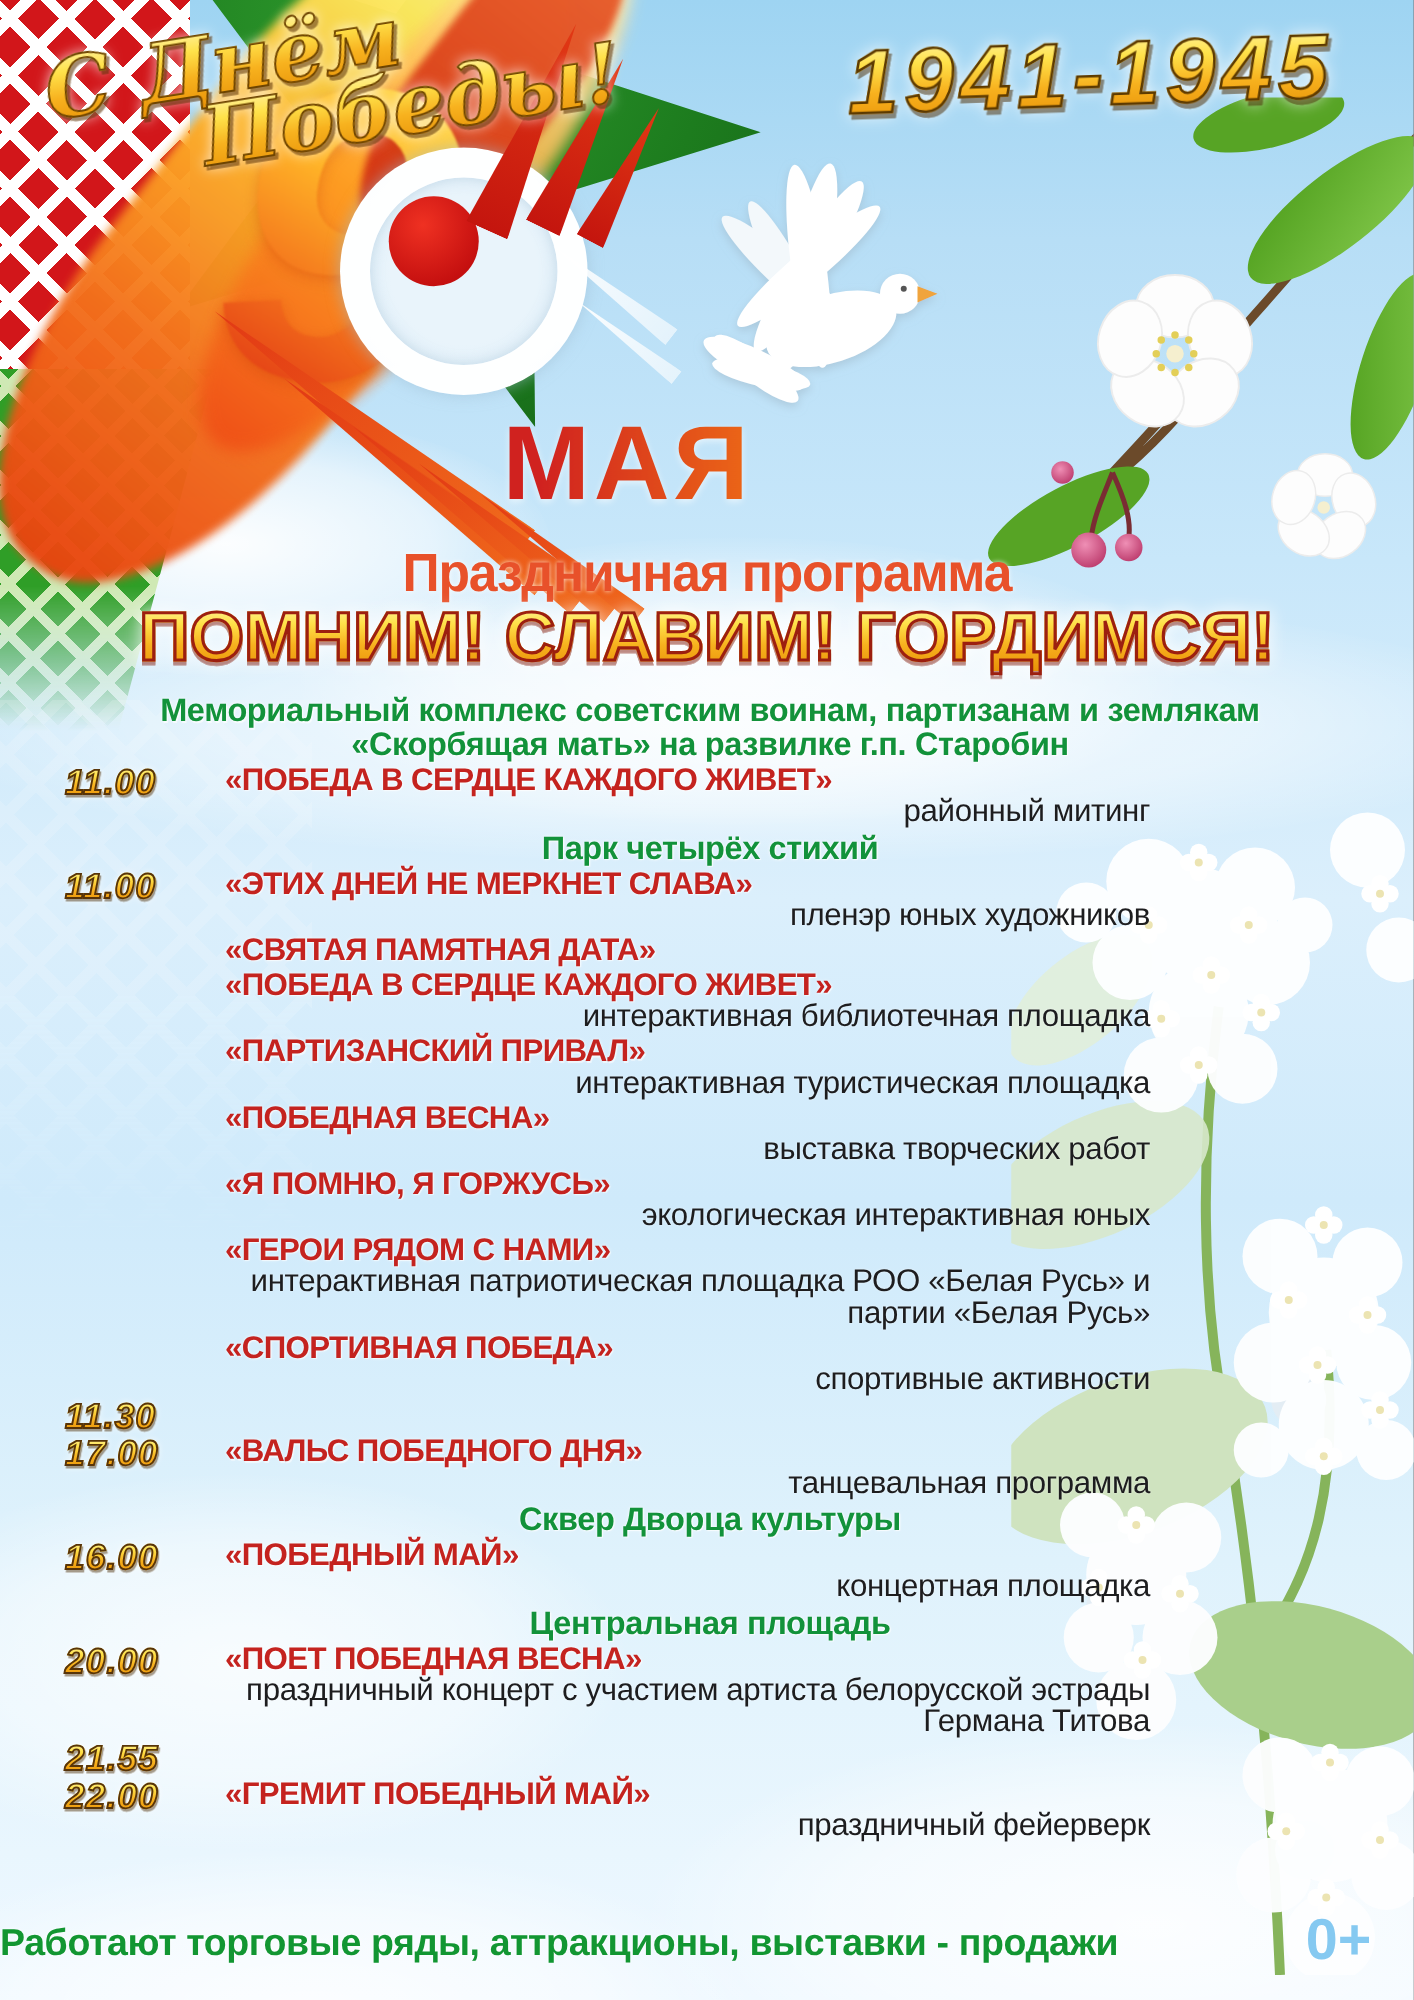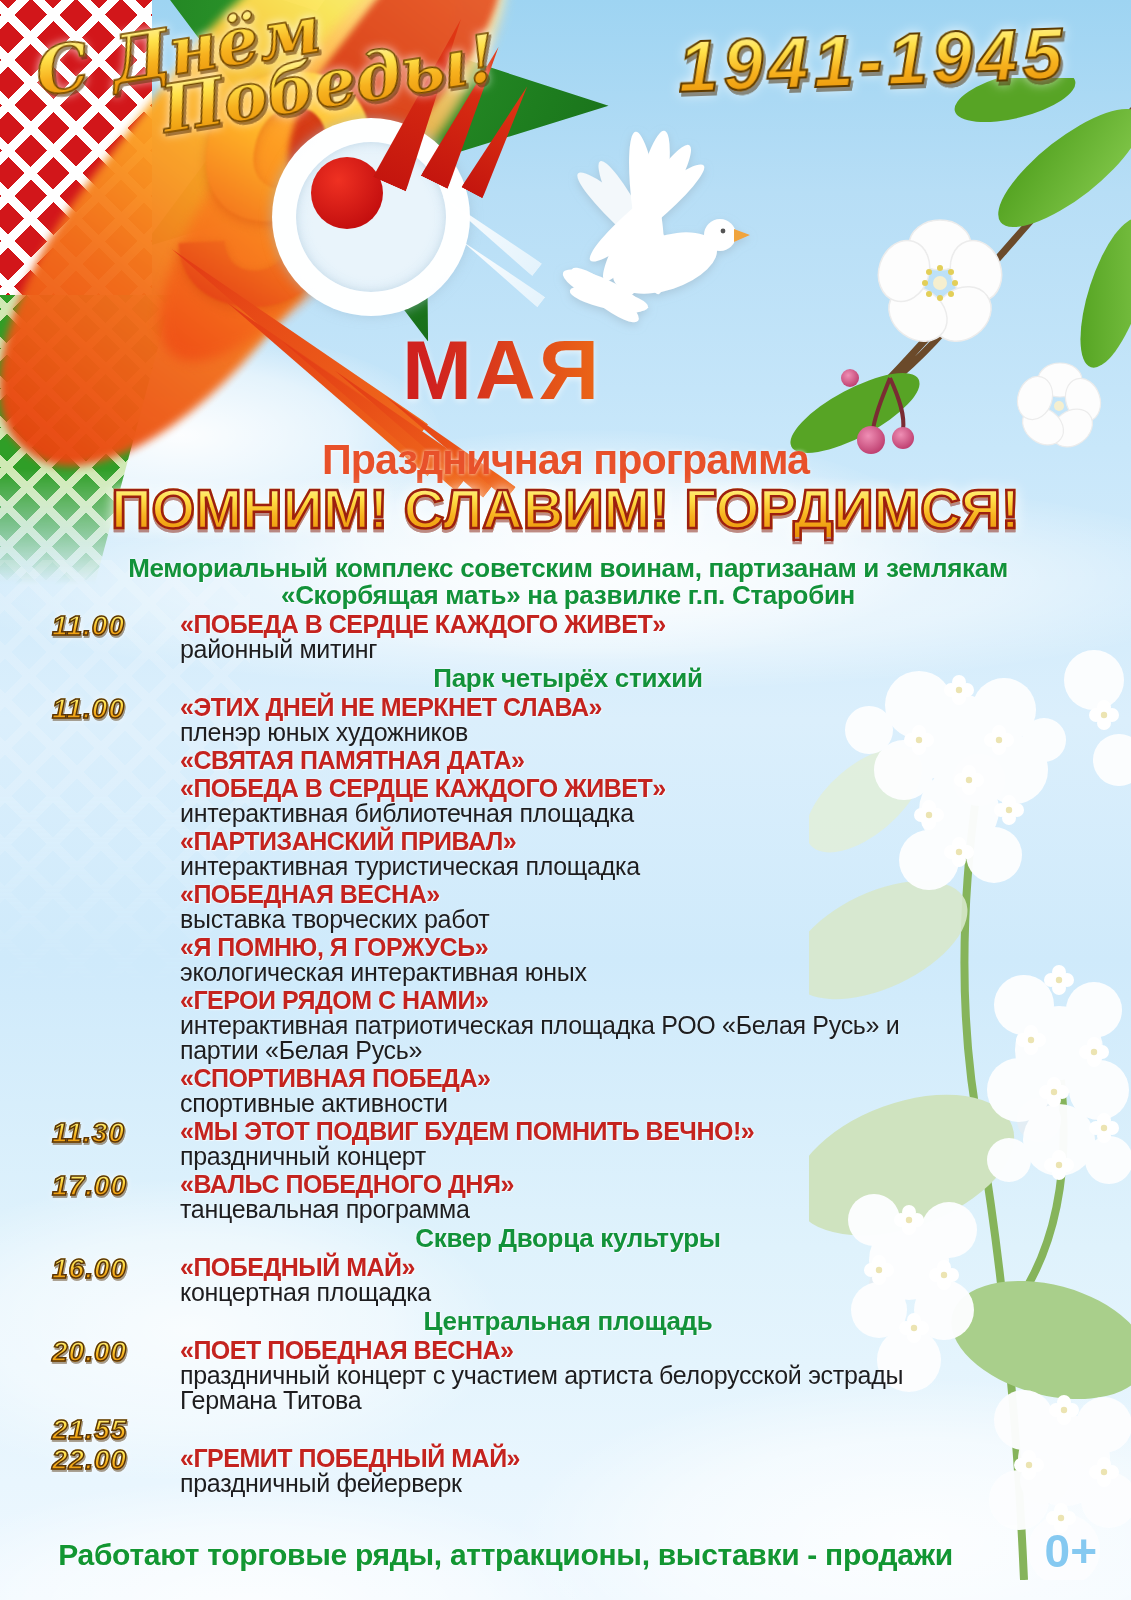--- a/index.html
+++ b/index.html
@@ -97,23 +97,23 @@
     margin:3px auto 3px;max-width:940px;letter-spacing:-0.3px;
     text-shadow:0 0 3px rgba(255,255,255,.9),1px 1px 0 rgba(255,255,255,.6);}
   .event{display:flex;align-items:flex-start;margin:0 0 3px;}
   .etime{flex:0 0 128px;font:italic 900 28px/26px "Liberation Sans",sans-serif;letter-spacing:1px;
     -webkit-text-stroke:1.5px #57340a;padding-top:1px;
     filter:drop-shadow(1px 2px 0 rgba(70,40,0,.45)) drop-shadow(0 0 3px rgba(255,255,255,.7));}
   .ebody{flex:1;max-width:740px;}
   .etitle{font:700 25px/25px "Liberation Sans",sans-serif;color:#c4231f;letter-spacing:-0.5px;
     text-shadow:0 0 3px rgba(255,255,255,.8),1px 1px 0 rgba(255,255,255,.5);}
   .edesc{font:400 25px/25px "Liberation Sans",sans-serif;color:#1d1d1f;letter-spacing:-0.3px;
-    text-shadow:0 0 2px rgba(255,255,255,.55);}
-  
-  .footer{left:0;right:120px;top:1540px;text-align:center;font:700 30px/1 "Liberation Sans",sans-serif;
+    text-shadow:0 0 2px rgba(255,255,255,.55);text-align:right;}
+  
+  .footer{left:0;right:120px;top:1540px;text-align:left;font:700 30px/1 "Liberation Sans",sans-serif;
     color:#129632;text-shadow:0 0 3px rgba(255,255,255,.9);letter-spacing:-0.3px;z-index:6;}
   .age{right:34px;top:1528px;font:900 46px/1 "Liberation Sans",sans-serif;color:#85c9f1;
     text-shadow:0 1px 2px rgba(255,255,255,.9);z-index:6;}
   svg{display:block;}
 </style>
 </head>
 <body>
 
 <div class="poster">
 
@@ -371,24 +371,20 @@
       </div>
       <div class="event">
         <div class="etime gold"></div>
         <div class="ebody">
           <div class="etitle">«СПОРТИВНАЯ ПОБЕДА»</div>
           <div class="edesc">спортивные активности</div>
         </div>
       </div>
       <div class="event">
         <div class="etime gold">11.30</div>
-        <div class="ebody">
-          <div class="etitle">«МЫ ЭТОТ ПОДВИГ БУДЕМ ПОМНИТЬ ВЕЧНО!»</div>
-          <div class="edesc">праздничный концерт</div>
-        </div>
       </div>
       <div class="event">
         <div class="etime gold">17.00</div>
         <div class="ebody">
           <div class="etitle">«ВАЛЬС ПОБЕДНОГО ДНЯ»</div>
           <div class="edesc">танцевальная программа</div>
         </div>
       </div>
       <div class="venue">Сквер Дворца культуры</div>
       <div class="event">

